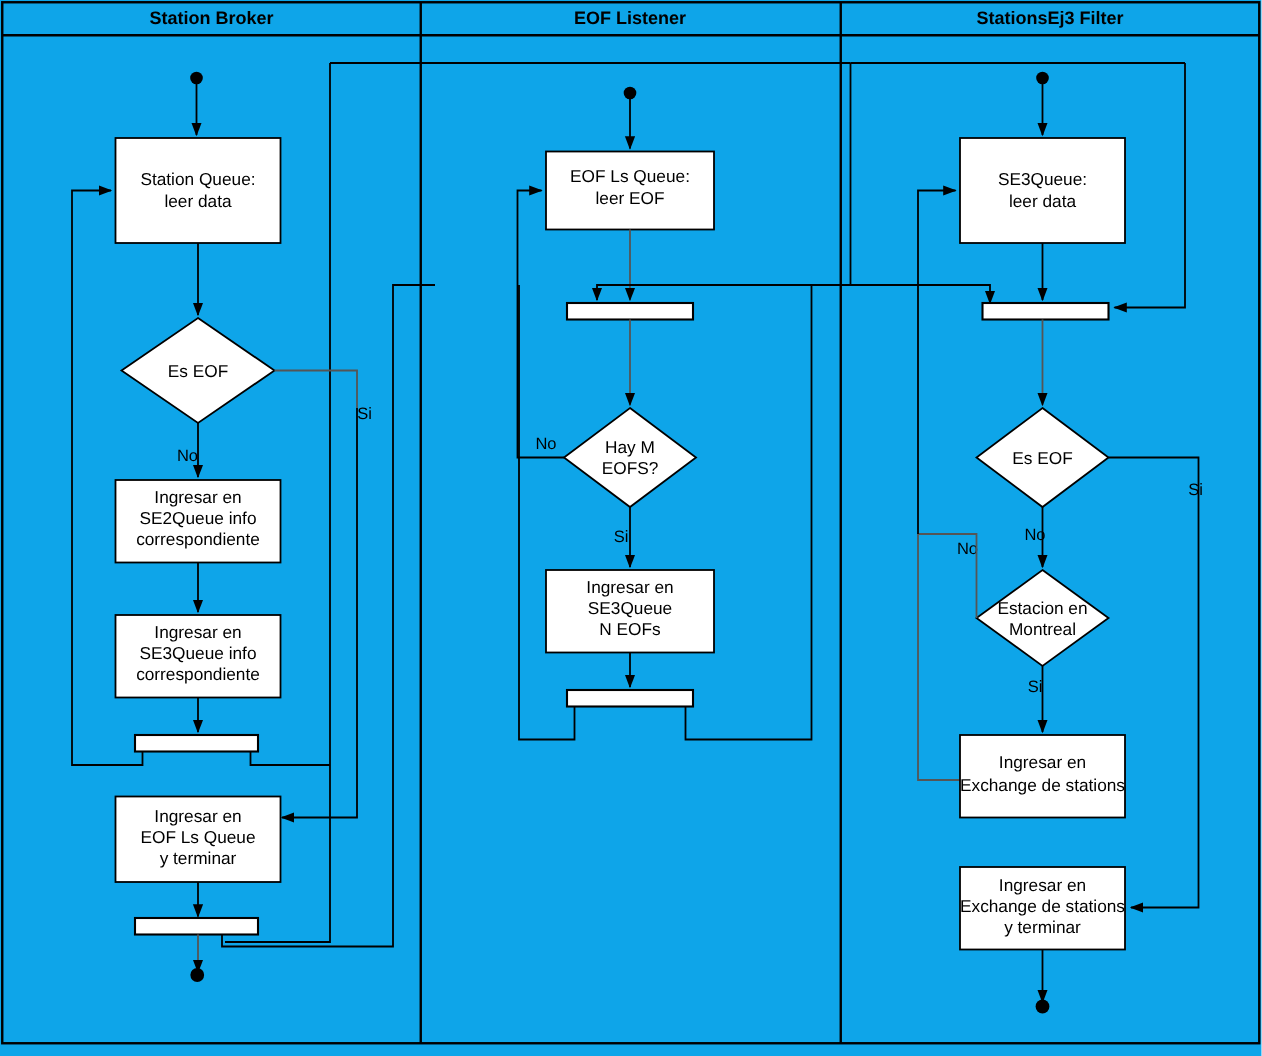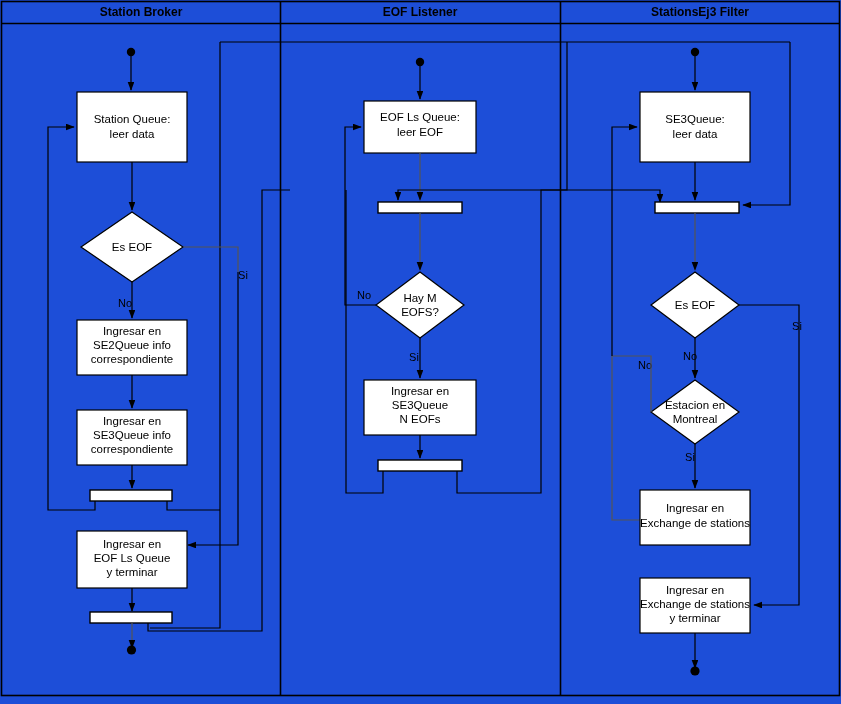--- a/index.html
+++ b/index.html
@@ -7,21 +7,21 @@
     padding: 0;
     background: #ffffff;
   }
   body {
     font-family: "Liberation Sans", sans-serif;
   }
   #diagram-root {
     position: relative;
     width: 841px;
     height: 704px;
-    background: #1d4ed8;
+    background: #0ea5e9;
     overflow: hidden;
   }
   svg.flow {
     display: block;
     width: 841px;
     height: 704px;
   }
   .lane-title {
     font-family: "Liberation Sans", sans-serif;
     font-size: 12px;

